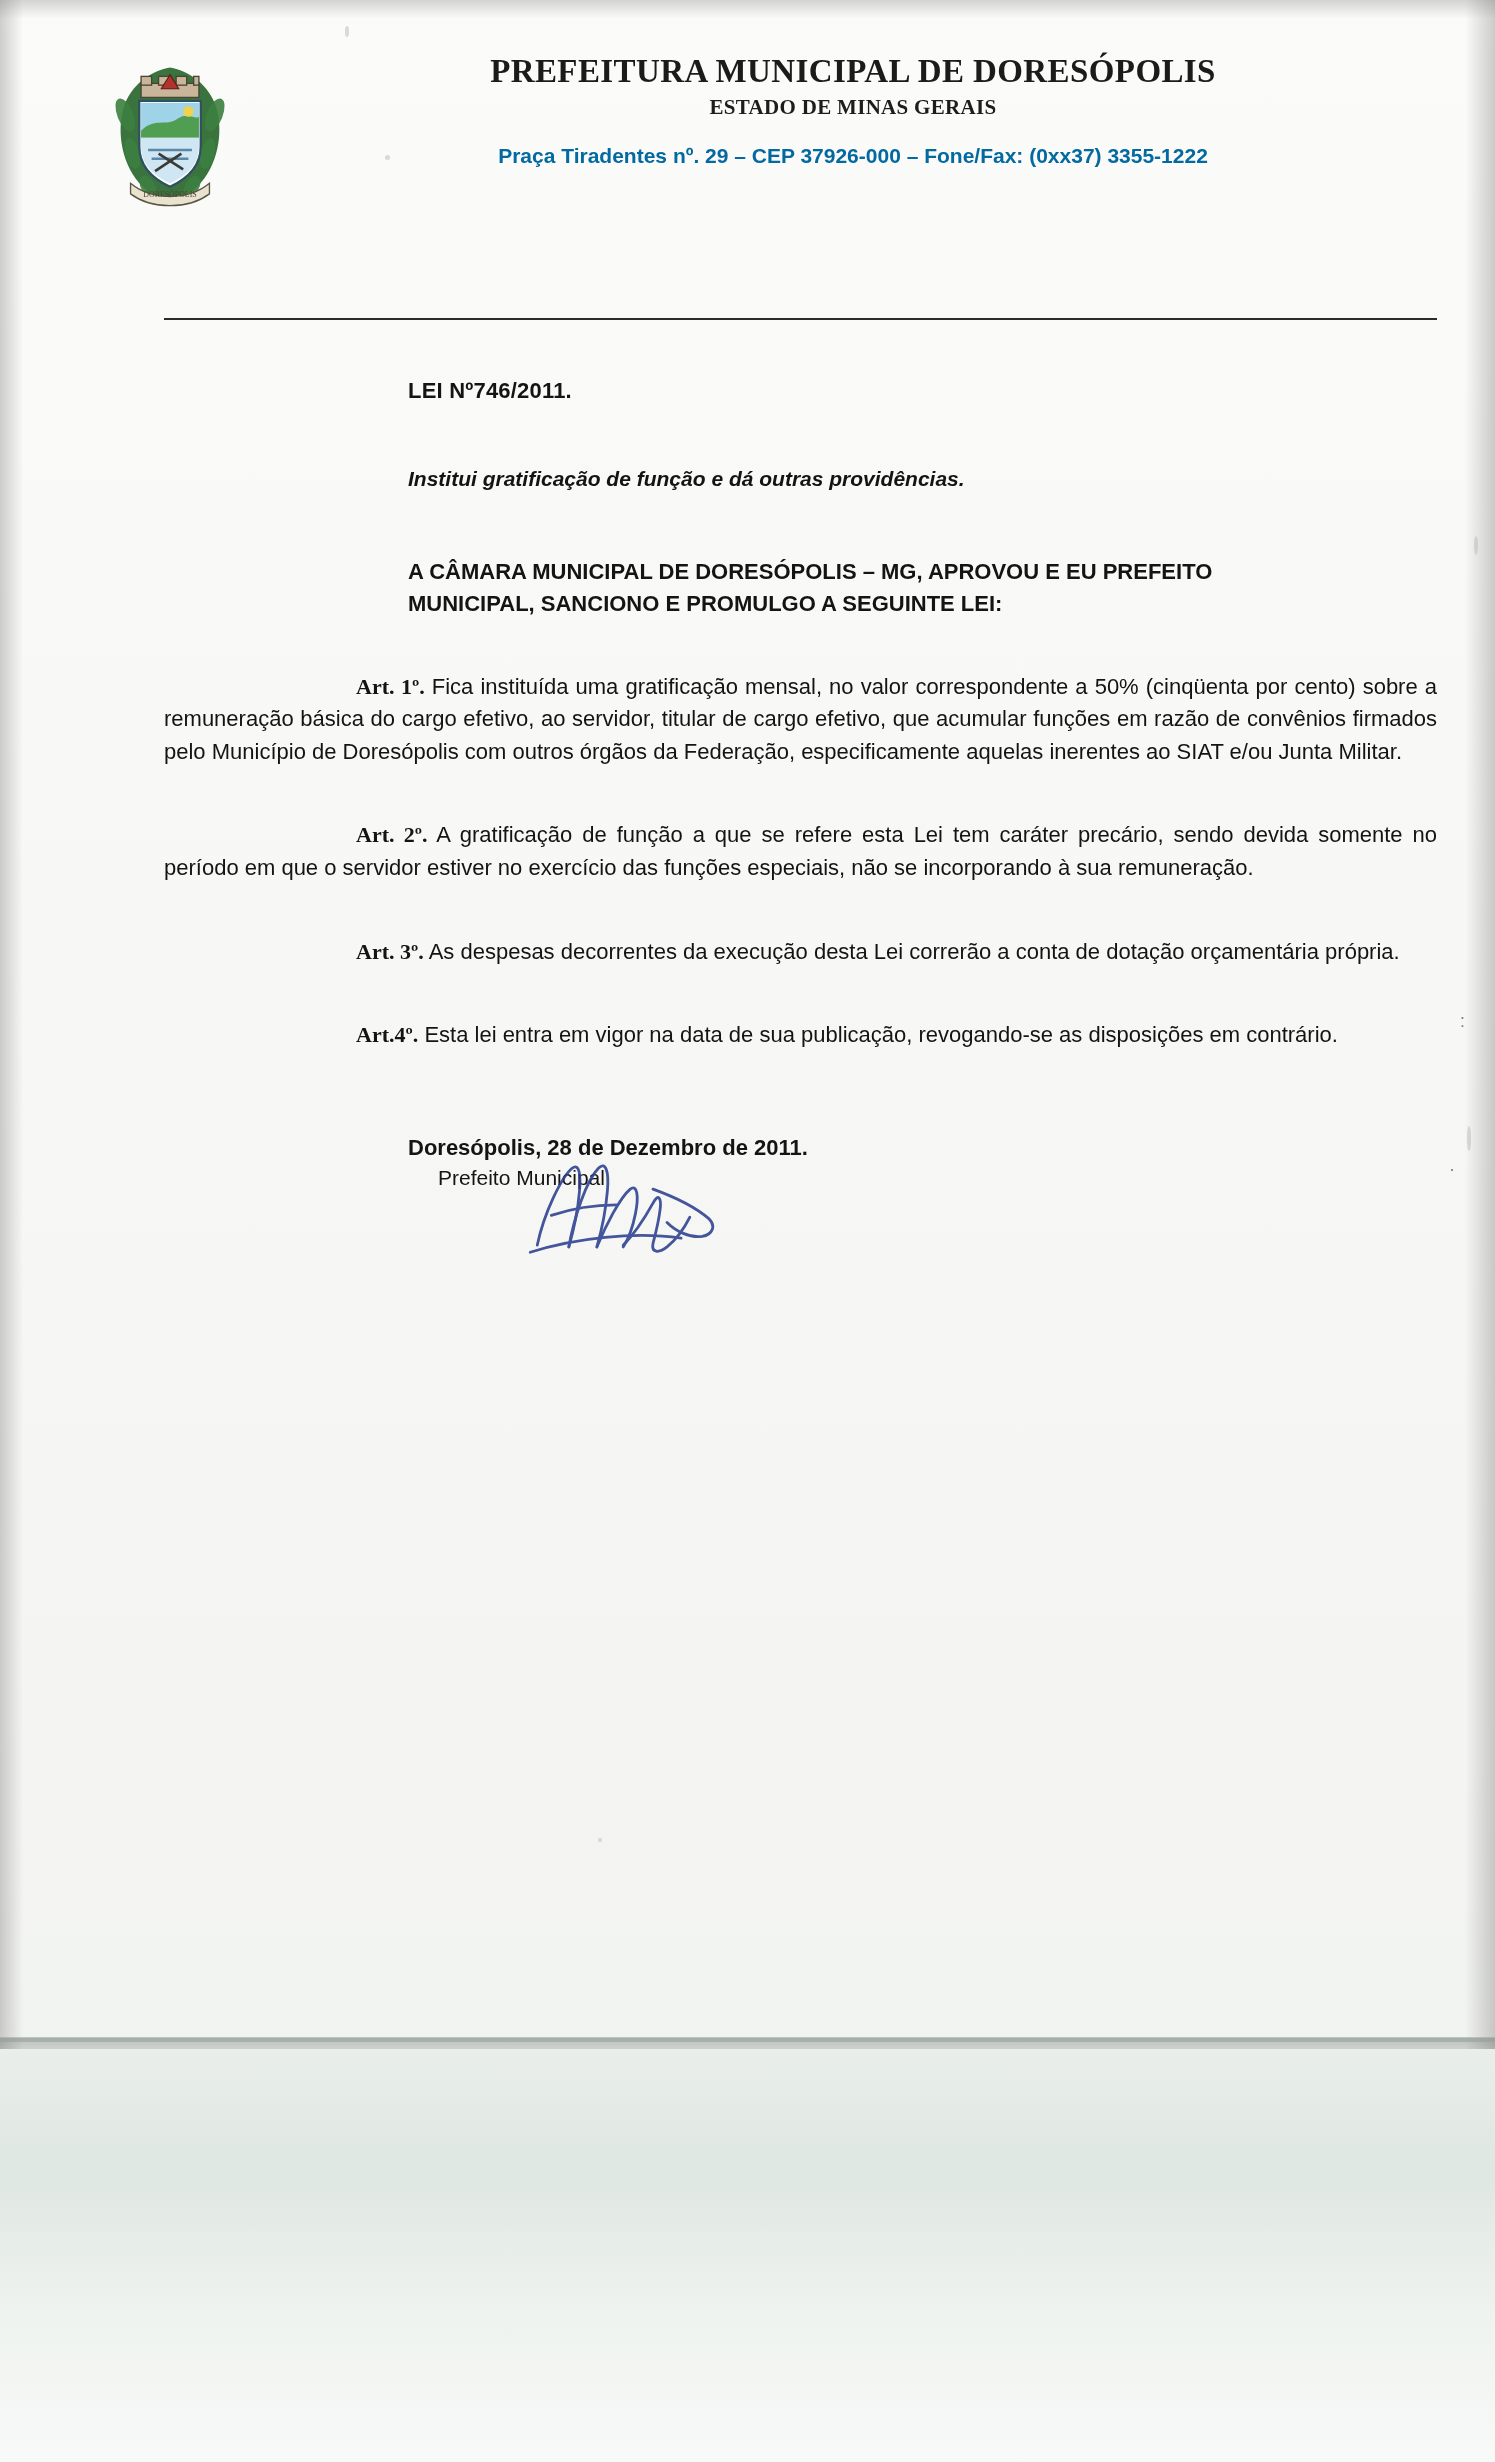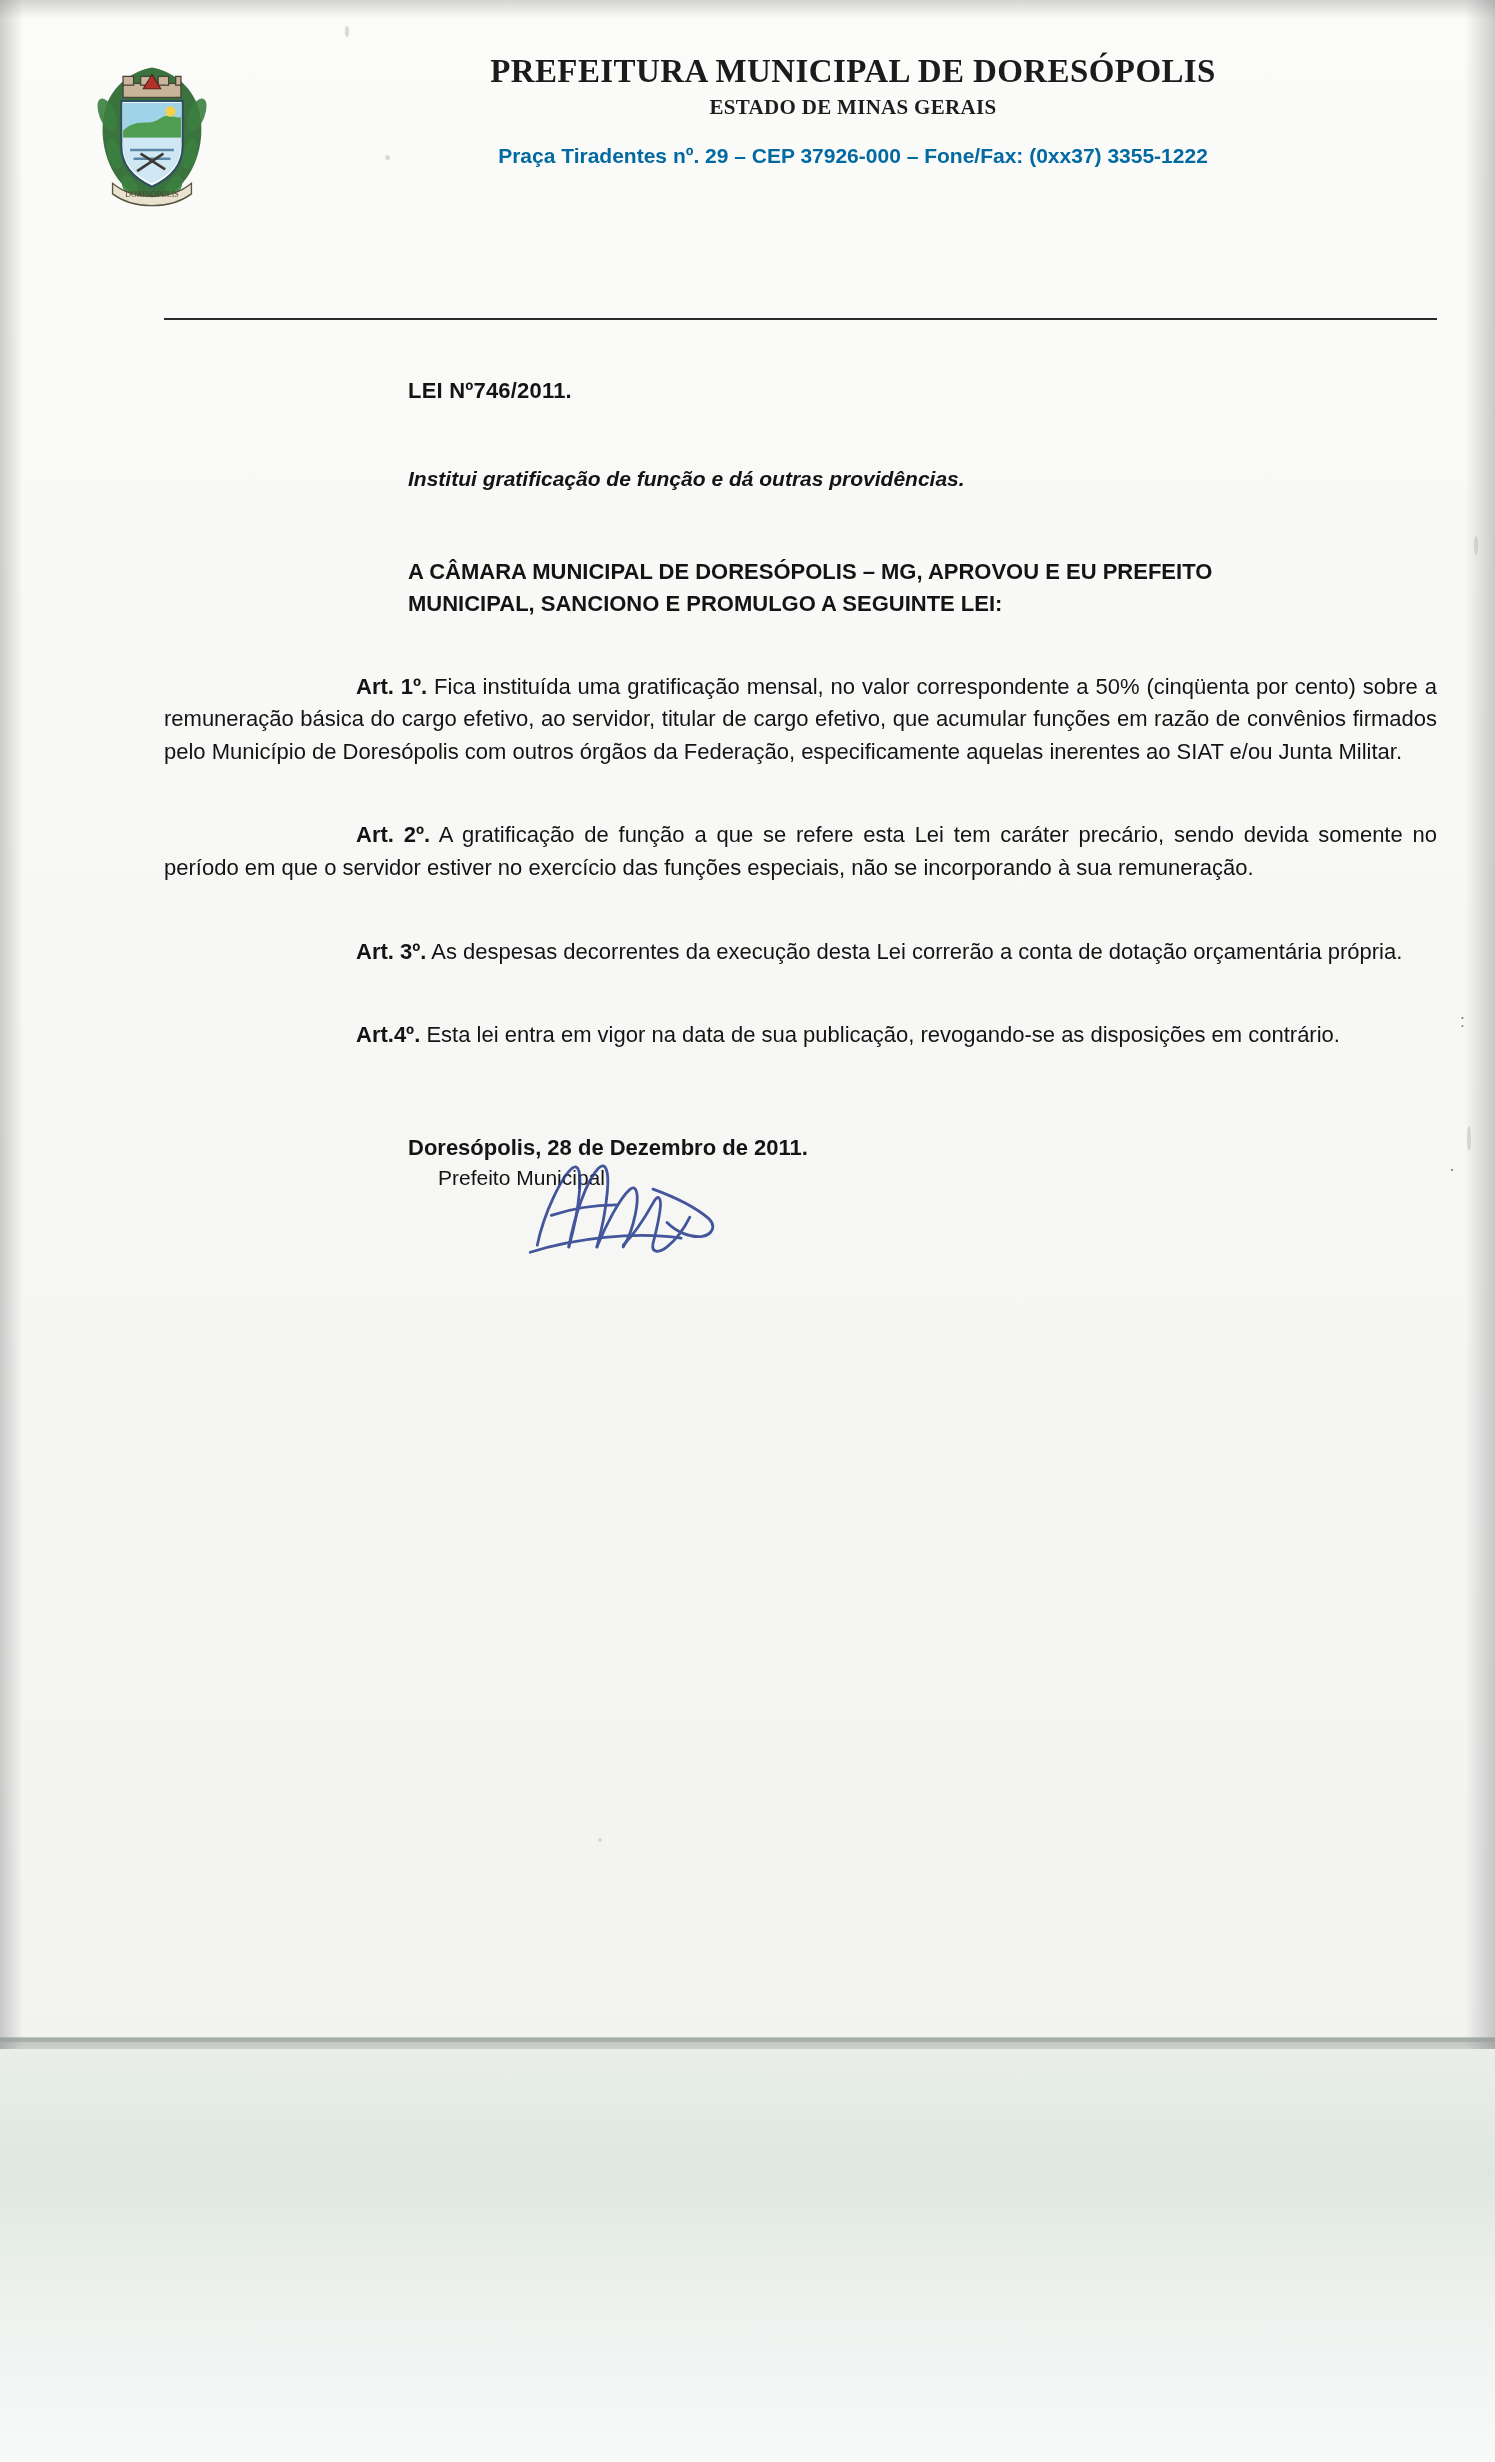--- a/index.html
+++ b/index.html
@@ -80,21 +80,21 @@
 
   
   .header {
     position: absolute;
     left: 0;
     top: 53px;
     width: 1495px;
   }
   .crest {
     position: absolute;
-    left: 88px;
+    left: 106px;
     top: 8.8px;
     width: 128px;
     height: 148px;
   }
   .crest svg { display:block; }
 
   .header-text {
     position: absolute;
     left: 286px;
     top: 0;
@@ -181,20 +181,21 @@
     font-size: 22px;
     line-height: 1.48;
     text-align: justify;
   }
   .article .lead {
     display: inline-block;
     width: 192px;
   }
   .art-label {
     font-weight: bold;
+    font-family: Liberation Serif, serif;
   }
   .signature-block {
     margin-top: 83px;
     margin-left: 244px;
     position: relative;
   }
   .city-date {
     font-size: 22px;
     font-weight: bold;
   }

